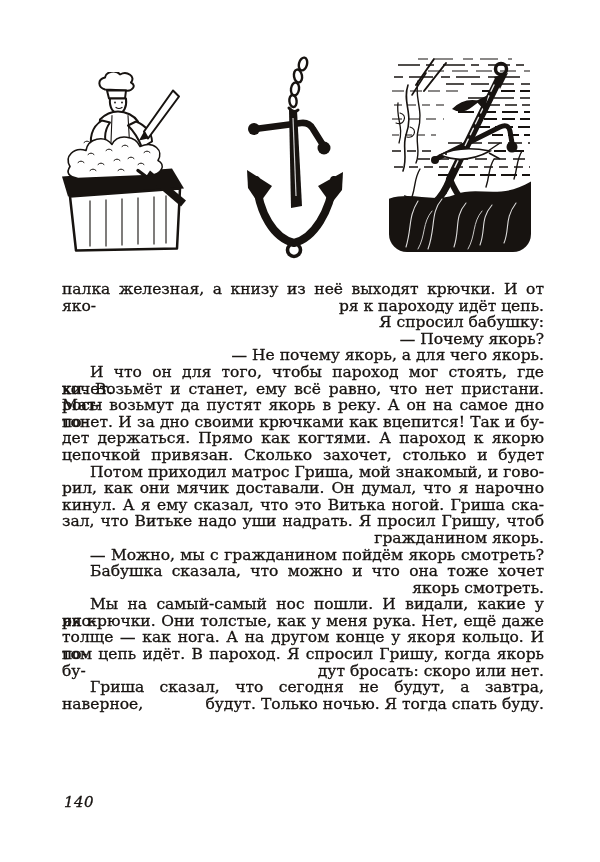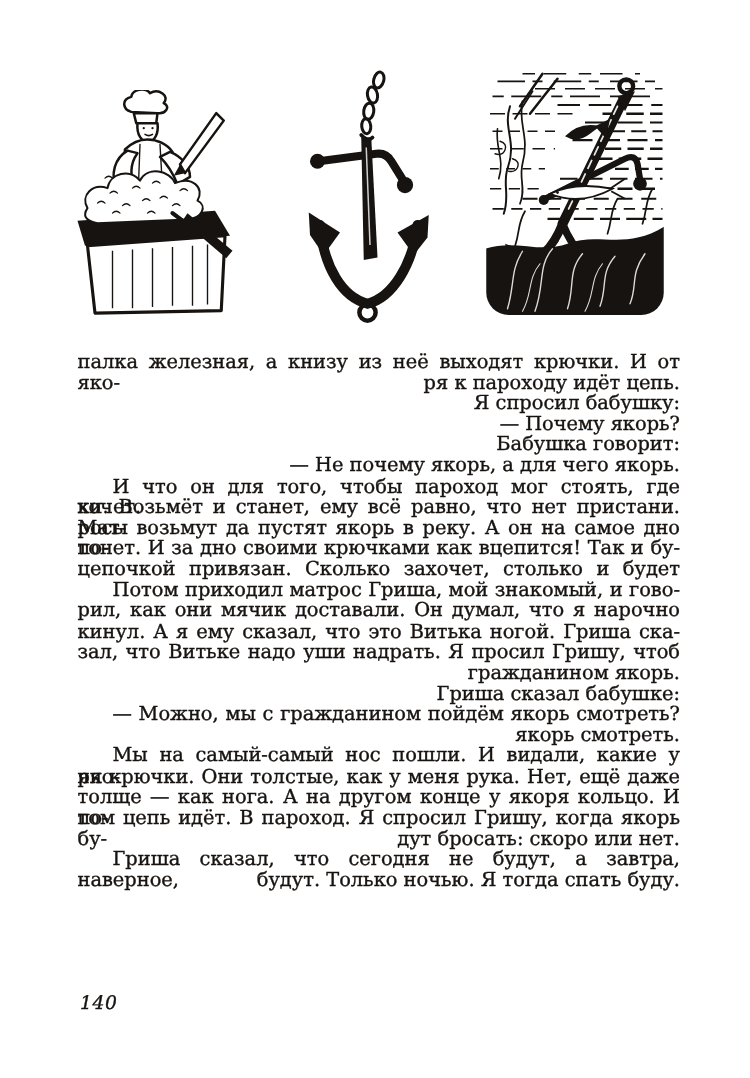--- a/index.html
+++ b/index.html
@@ -217,34 +217,34 @@
         </g>
       </g>
     </g>
   </svg>
 
   <div class="body-text">
       <div class="line j">палка железная, а книзу из неё выходят крючки. И от яко-</div>
       <div class="line">ря к пароходу идёт цепь.</div>
       <div class="line in">Я спросил бабушку:</div>
       <div class="line in">— Почему якорь?</div>
-      <div class="line in">Бабушка говорит:</div>
       <div class="line in">— Не почему якорь, а для чего якорь.</div>
       <div class="line j in">И что он для того, чтобы пароход мог стоять, где хочет.</div>
       <div class="line j">ки. Возьмёт и станет, ему всё равно, что нет пристани. Мат-</div>
       <div class="line j">росы возьмут да пустят якорь в реку. А он на самое дно по-</div>
       <div class="line j">тонет. И за дно своими крючками как вцепится! Так и бу-</div>
+      <div class="line j">дет держаться. Прямо как когтями. А пароход к якорю</div>
       <div class="line j">цепочкой привязан. Сколько захочет, столько и будет</div>
       <div class="line j in">Потом приходил матрос Гриша, мой знакомый, и гово-</div>
       <div class="line j">рил, как они мячик доставали. Он думал, что я нарочно</div>
       <div class="line j">кинул. А я ему сказал, что это Витька ногой. Гриша ска-</div>
       <div class="line j">зал, что Витьке надо уши надрать. Я просил Гришу, чтоб</div>
       <div class="line">гражданином якорь.</div>
-      <div class="line in">Гриша сказал бабушке:</div>
       <div class="line j in">— Можно, мы с гражданином пойдём якорь смотреть?</div>
+      <div class="line j in">Бабушка сказала, что можно и что она тоже хочет</div>
       <div class="line">якорь смотреть.</div>
       <div class="line j in">Мы на самый-самый нос пошли. И видали, какие у яко-</div>
       <div class="line j">ря крючки. Они толстые, как у меня рука. Нет, ещё даже</div>
       <div class="line j">толще — как нога. А на другом конце у якоря кольцо. И по-</div>
       <div class="line j">том цепь идёт. В пароход. Я спросил Гришу, когда якорь бу-</div>
       <div class="line">дут бросать: скоро или нет.</div>
       <div class="line j in">Гриша сказал, что сегодня не будут, а завтра, наверное,</div>
       <div class="line">будут. Только ночью. Я тогда спать буду.</div>
     </div>
 

